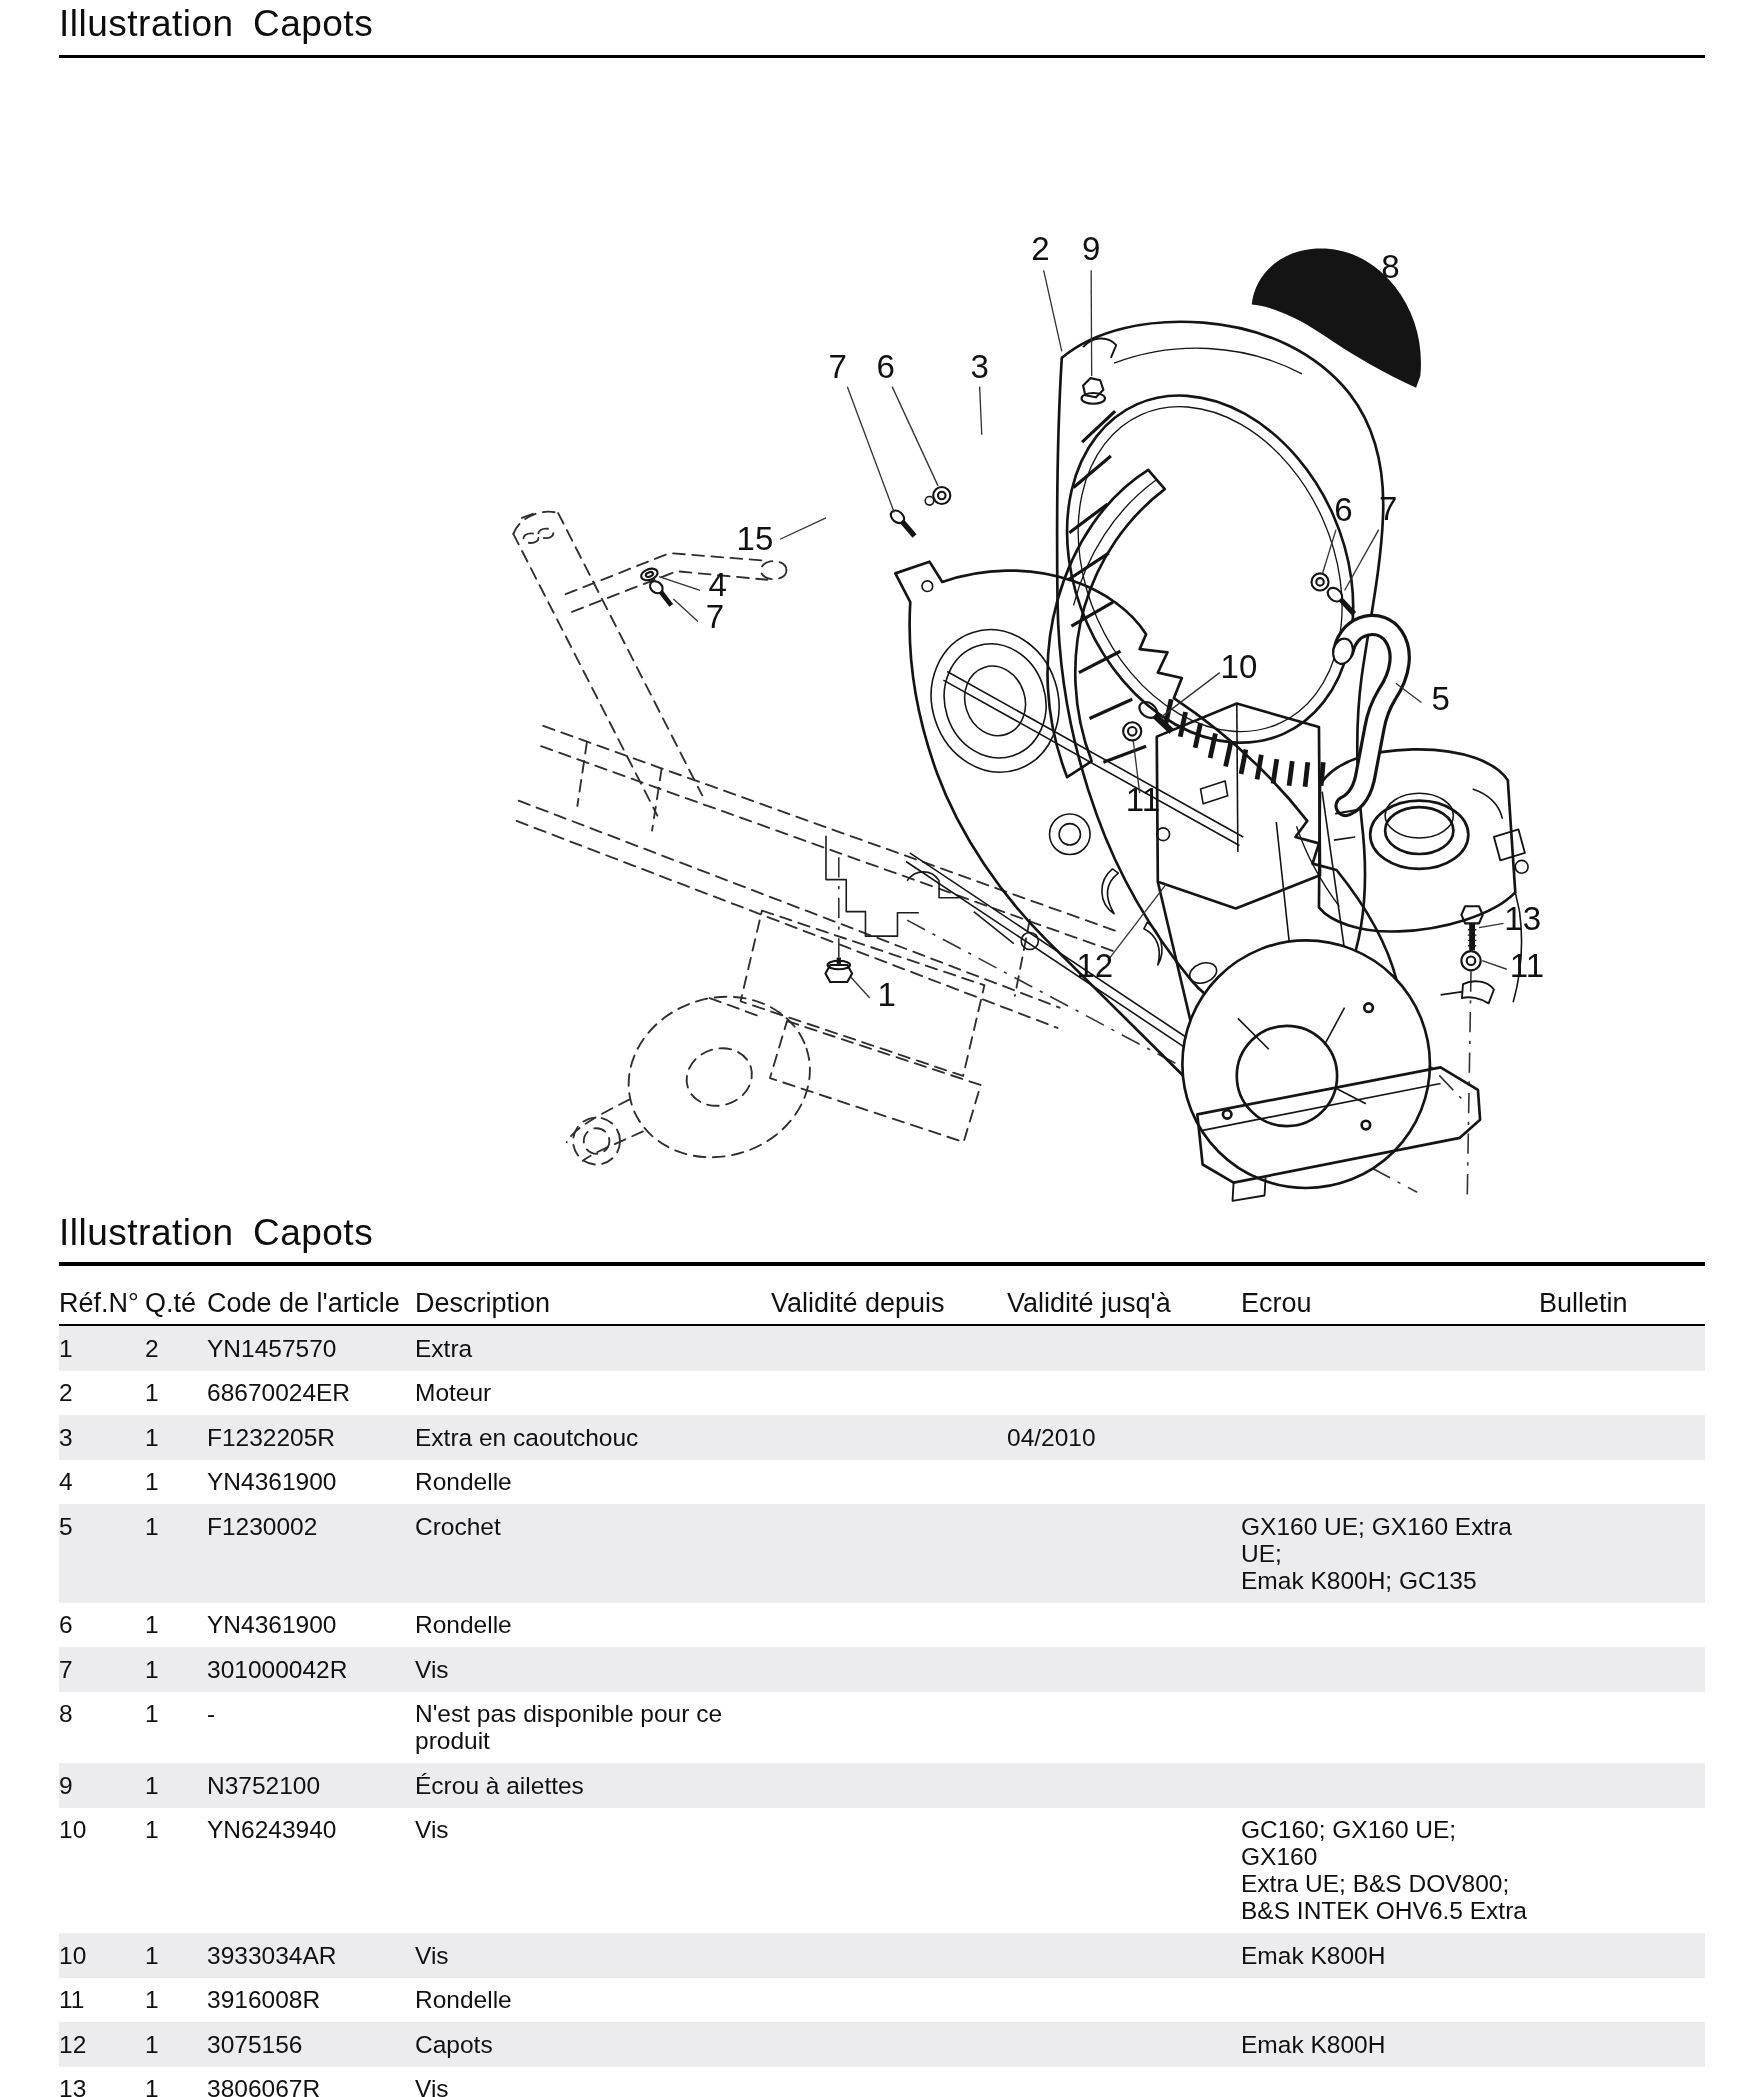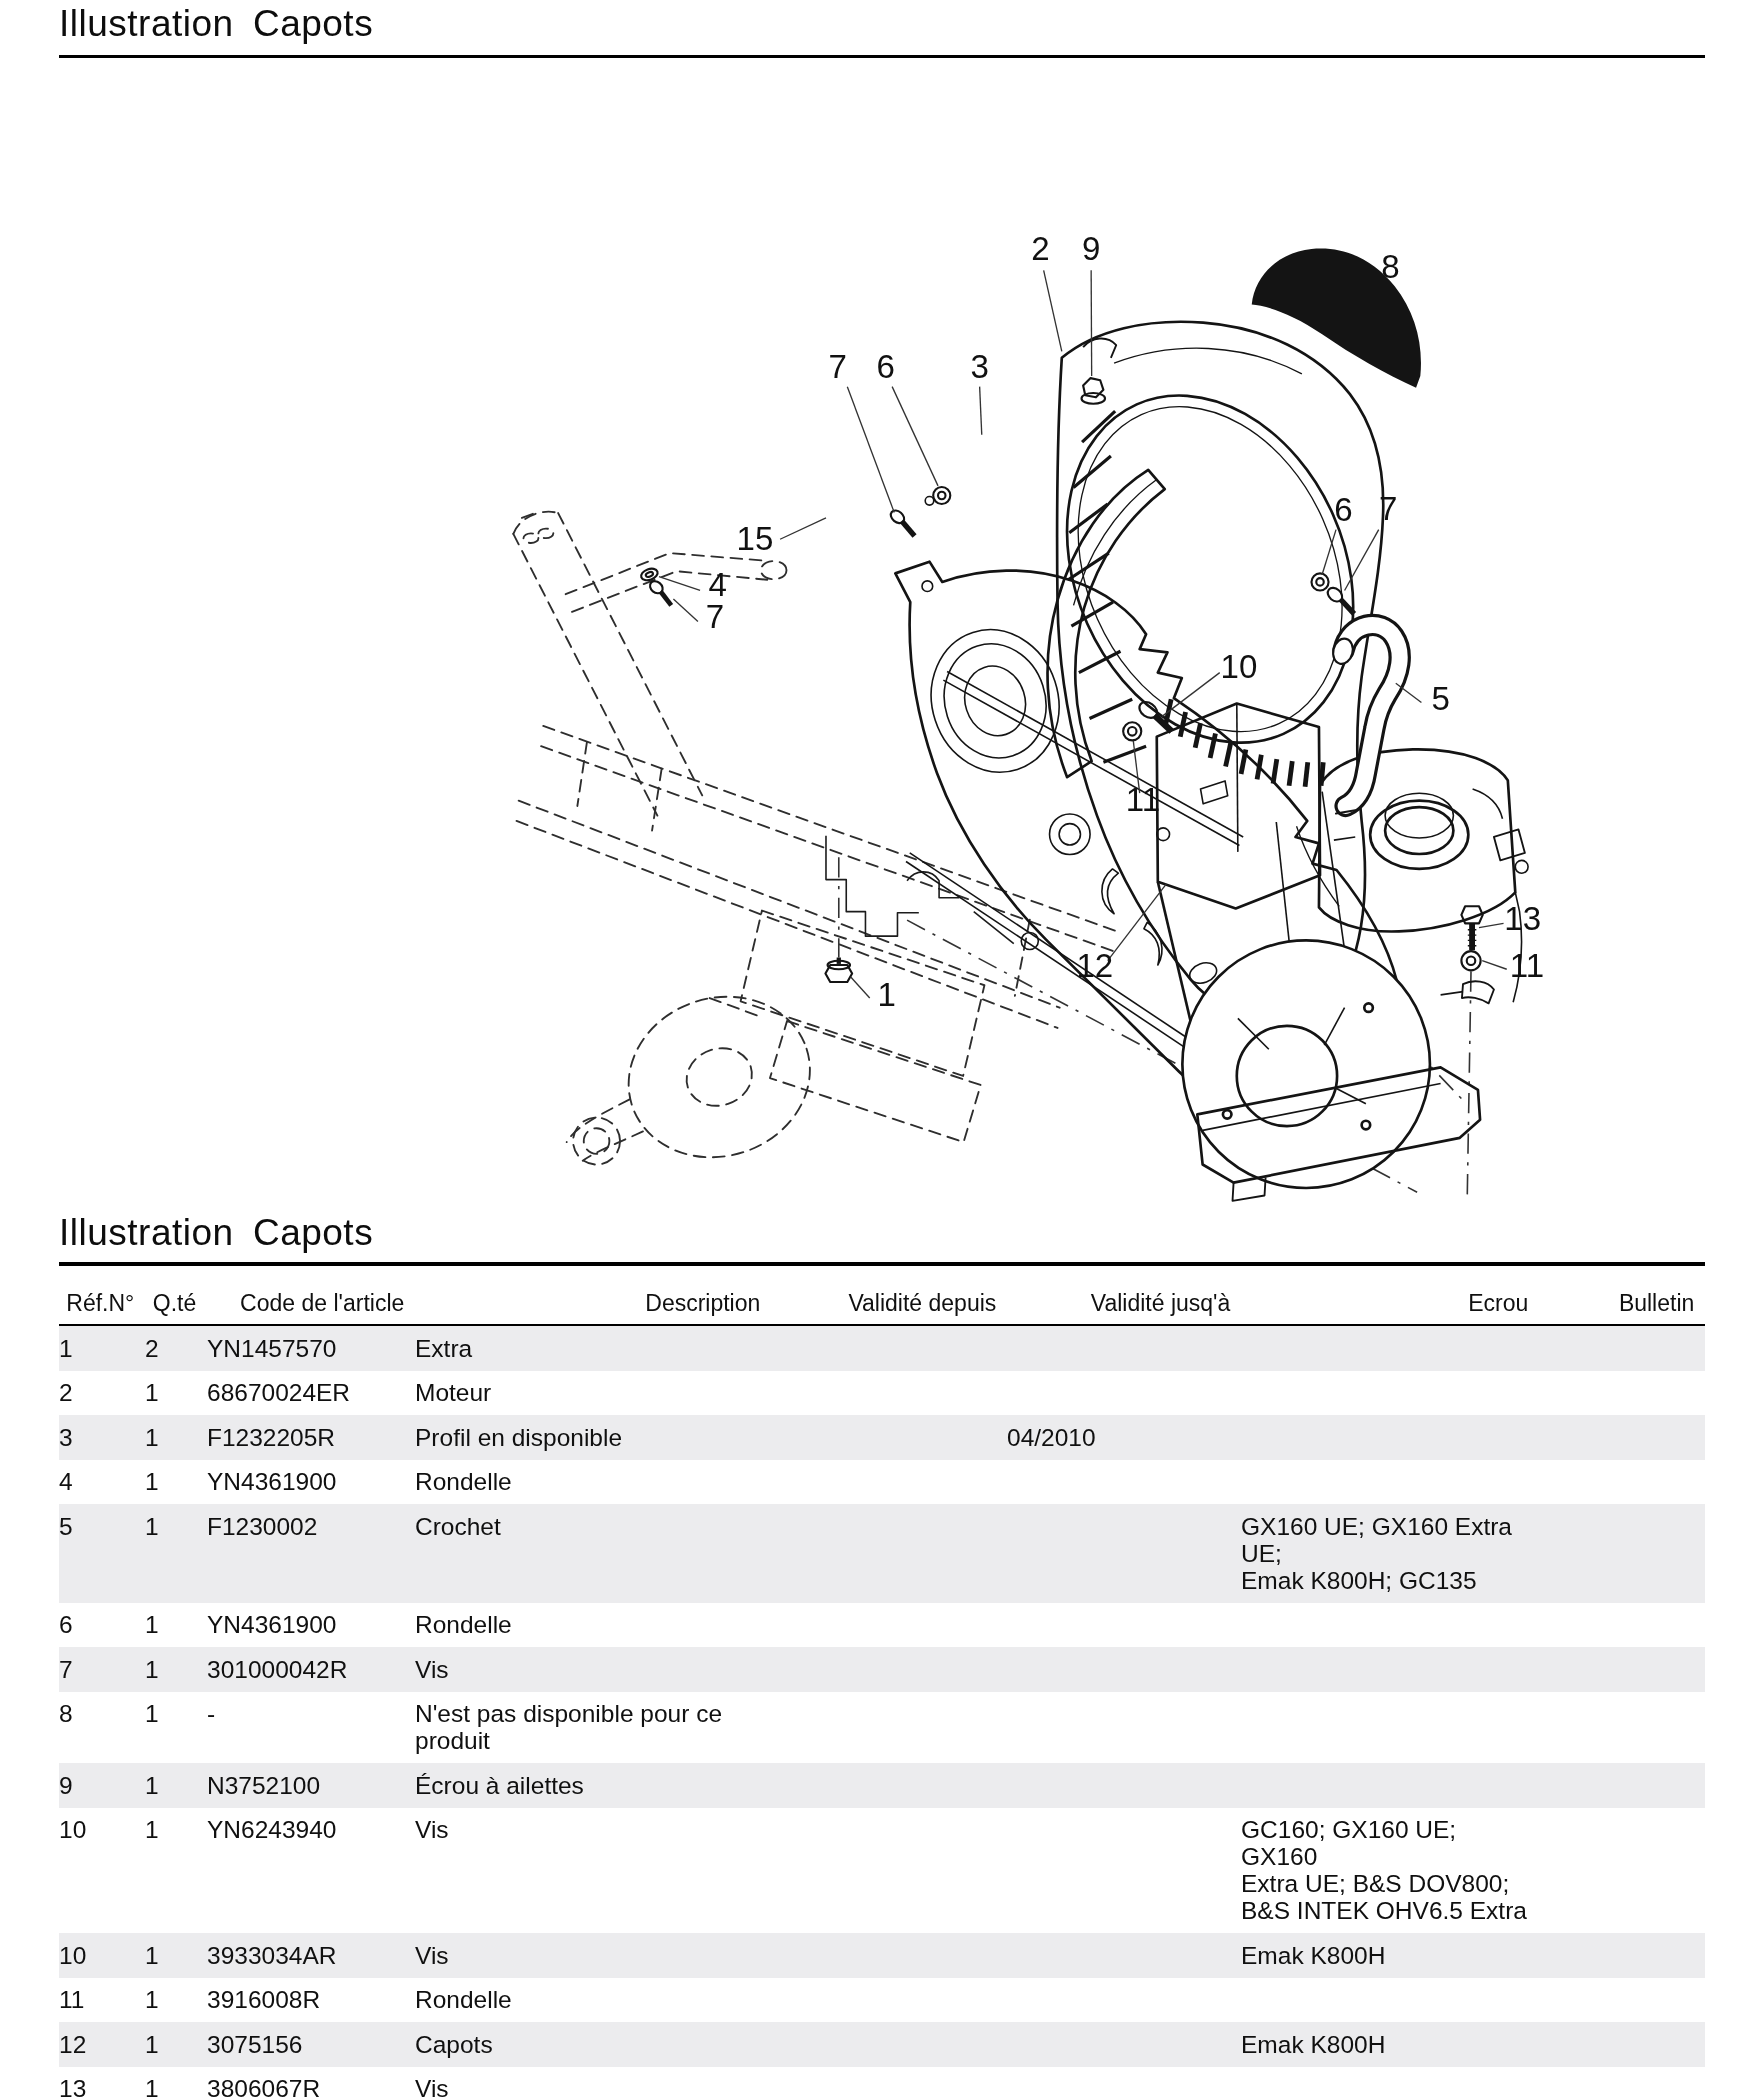--- a/index.html
+++ b/index.html
@@ -19,21 +19,21 @@
   .section-title{
     font-size:37px;font-weight:400;margin:0;padding-top:7.5px;
     letter-spacing:0.5px;word-spacing:8.5px;color:#0d0d0d;
   }
   .rule2{height:3.7px;background:#000;margin-top:8.5px;}
   table.parts{
     width:1646px;border-collapse:collapse;table-layout:fixed;
     font-size:24.5px;line-height:27px;margin-top:1.1px;color:#101010;
   }
   table.parts th{
-    text-align:right;font-weight:400;font-size:23px;
+    text-align:left;font-weight:400;font-size:27px;
     padding:22.4px 10.7px 7.5px 0;border-bottom:2.1px solid #000;
   }
   table.parts td{
     vertical-align:top;padding:8.5px 10.7px 9px 0;
     white-space:pre-line;overflow:hidden;
   }
   table.parts tbody tr:nth-child(odd){background:#ececee;}
 </style>
 </head>
 <body>
@@ -354,21 +354,21 @@
           <td>Moteur</td>
           <td></td>
           <td></td>
           <td></td>
           <td></td>
         </tr>
         <tr>
           <td>3</td>
           <td>1</td>
           <td>F1232205R</td>
-          <td>Profil en disponible</td>
+          <td>Extra en caoutchouc</td>
           <td></td>
           <td>04/2010</td>
           <td></td>
           <td></td>
         </tr>
         <tr>
           <td>4</td>
           <td>1</td>
           <td>YN4361900</td>
           <td>Rondelle</td>

